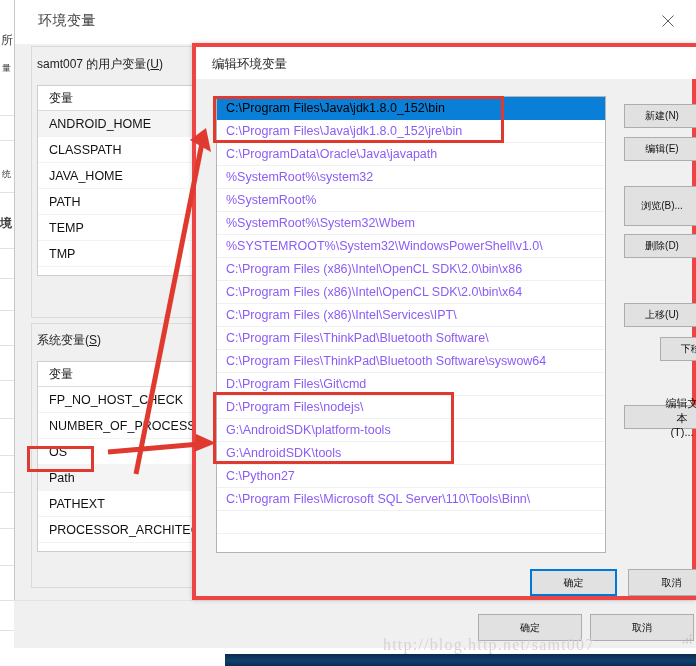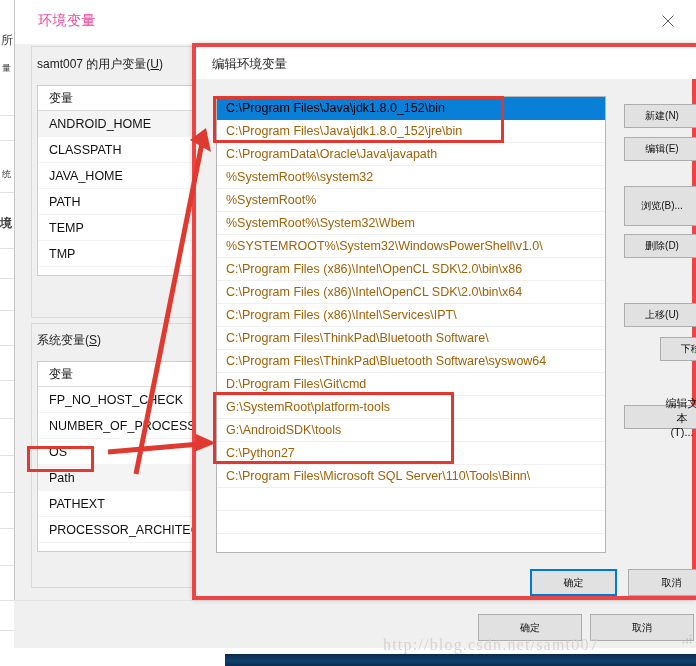--- a/index.html
+++ b/index.html
@@ -54,21 +54,21 @@
     position: absolute;
     left: 0; top: 0;
     width: 682px; height: 44px;
     background: #ffffff;
     box-sizing: border-box;
   }
   #env-title {
     position: absolute;
     left: 23px; top: 12px;
     font-size: 14px;
-    color: #ec4899;
+    color: #404040;
     letter-spacing: .5px;
   }
   #env-close {
     position: absolute;
     right: 6px; top: 4px;
     width: 46px; height: 34px;
     display: flex;
     align-items: center;
     justify-content: center;
     color: #5a5a5a;
@@ -153,21 +153,21 @@
     background: #ffffff;
     border: 1px solid #b4b4b4;
     box-sizing: border-box;
     overflow: hidden;
   }
   #path-list .prow {
     height: 23px;
     line-height: 23px;
     padding-left: 9px;
     font-size: 12.5px;
-    color: #a16207;
+    color: #8b5cf6;
     white-space: nowrap;
     overflow: hidden;
     border-bottom: 1px solid #f0f0f0;
     box-sizing: border-box;
   }
   #path-list .prow.sel {
     background: #0a7fd8;
     color: #000000;
     border-bottom-color: #0a7fd8;
   }
@@ -340,21 +340,22 @@
     <div class="prow">%SystemRoot%\system32</div>
     <div class="prow">%SystemRoot%</div>
     <div class="prow">%SystemRoot%\System32\Wbem</div>
     <div class="prow">%SYSTEMROOT%\System32\WindowsPowerShell\v1.0\</div>
     <div class="prow">C:\Program Files (x86)\Intel\OpenCL SDK\2.0\bin\x86</div>
     <div class="prow">C:\Program Files (x86)\Intel\OpenCL SDK\2.0\bin\x64</div>
     <div class="prow">C:\Program Files (x86)\Intel\Services\IPT\</div>
     <div class="prow">C:\Program Files\ThinkPad\Bluetooth Software\</div>
     <div class="prow">C:\Program Files\ThinkPad\Bluetooth Software\syswow64</div>
     <div class="prow">D:\Program Files\Git\cmd</div>
-    <div class="prow">G:\SystemRoot\platform-tools</div>
+    <div class="prow">D:\Program Files\nodejs\</div>
+    <div class="prow">G:\AndroidSDK\platform-tools</div>
     <div class="prow">G:\AndroidSDK\tools</div>
     <div class="prow">C:\Python27</div>
     <div class="prow">C:\Program Files\Microsoft SQL Server\110\Tools\Binn\</div>
     <div class="prow"></div>
     <div class="prow"></div>
 
   </div>
 
   <button class="btn" style="left:428px; top:57px;  width:76px; height:24px;">新建(N)</button>
   <button class="btn" style="left:428px; top:90px;  width:76px; height:24px;">编辑(E)</button>
@@ -383,13 +384,13 @@
       <polygon points="206,128 211,152 190,140" fill="#e03a30"></polygon>
     </g>
 
     <g>
       <line x1="108" y1="452" x2="200" y2="444" stroke="#e03a30" stroke-width="5" stroke-linecap="butt"></line>
       <polygon points="216,443 194,452 196,434" fill="#e03a30"></polygon>
     </g>
   </svg>
 </div>
 
-<div id="watermark">http://blog.csdn.net/samt007</div>
+<div id="watermark">http://blog.http.net/samt007</div>
 
 </body></html>

